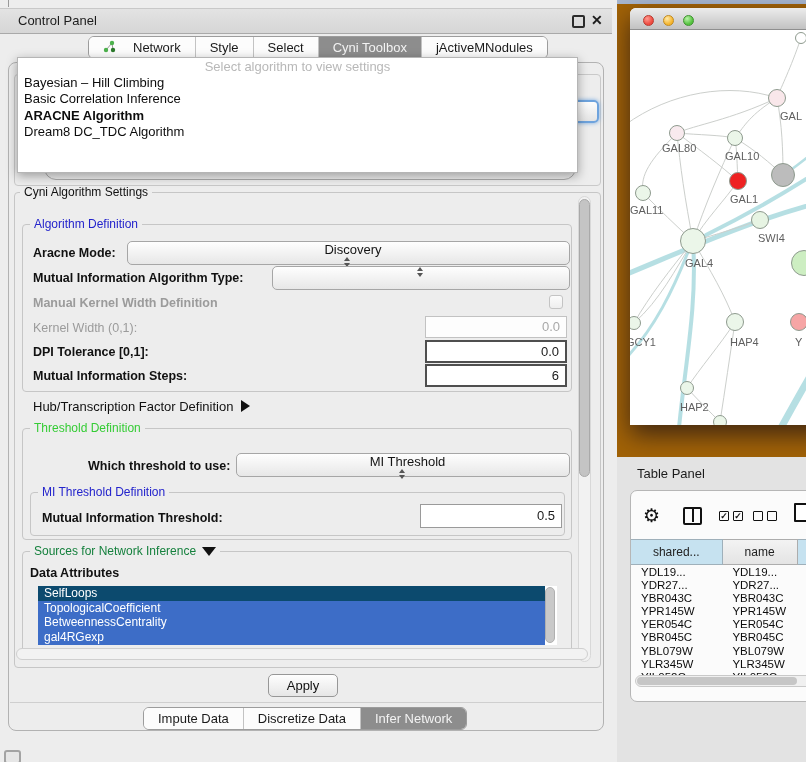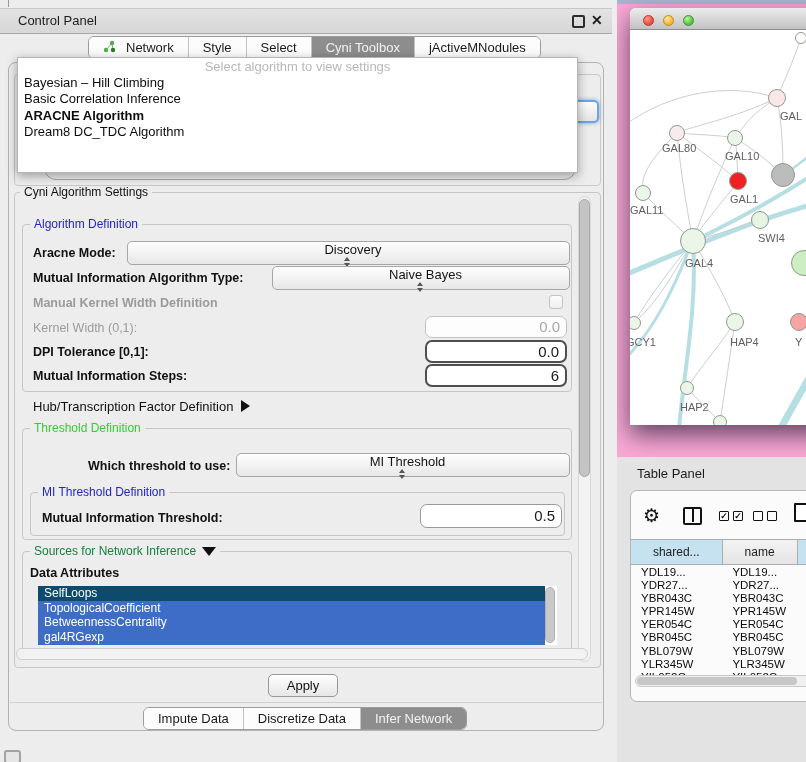--- a/index.html
+++ b/index.html
@@ -10,21 +10,21 @@
   
   #left-panel { left:0; top:0; width:617px; height:762px; background:#ededed; }
   #top-tick { left:8px; top:0; width:1px; height:7px; background:#999; }
   #titlebar { left:0; top:8px; width:612px; height:26px; background:linear-gradient(#e3e3e3,#d6d6d6); border-top:1px solid #c8c8c8; border-bottom:1px solid #a9a9a9; }
   #title-text { left:18px; top:4px; font-size:13px; color:#1c1c1c; }
   #float-icon { left:572px; top:6px; width:13px; height:13px; border:2px solid #2b2b2b; border-radius:2px; }
   #close-icon { left:591px; top:3px; font-size:14px; font-weight:bold; color:#1c1c1c; }
 
   
   #top-tabs { left:88px; top:36px; height:23px; display:flex; border:1px solid #9c9c9c; border-radius:6px; overflow:hidden; background:#fcfcfc; z-index:5; }
-  .tab { padding:0 14px; display:flex; align-items:center; gap:10px; font-size:13px; color:#1a1a1a; border-right:1px solid #c3c3c3; background:#fcfcfc; white-space:nowrap; }
+  .tab { padding:0 14px; display:flex; align-items:center; gap:17px; font-size:13px; color:#1a1a1a; border-right:1px solid #c3c3c3; background:#fcfcfc; white-space:nowrap; }
   .tab:last-child { border-right:none; }
   .tab.sel { background:#8d8d8d; color:#f3f3f3; }
 
   
   #outer-panel { left:8px; top:62px; width:596px; height:669px; border:1px solid #b2b2b2; border-radius:8px; background:#ededed; }
   #inner-divider { left:10px; top:702px; width:592px; height:1px; background:#cfcfcf; }
 
   
   #hidden-group { left:14px; top:74px; width:587px; height:112px; border:1px solid #c9c9c9; border-radius:4px; }
   #hidden-combo { left:44px; top:150px; width:532px; height:30px; border:1px solid #ababab; border-radius:12px; background:linear-gradient(#fdfdfd,#ececec); color:#a9a9a9; font-size:13px; line-height:28px; padding-left:14px; overflow:hidden; }
@@ -45,21 +45,21 @@
   .flabel { position:absolute; font-size:12.5px; font-weight:bold; color:#111; }
   .flabel.dim { color:#9b9b9b; }
   .flabel.norm { font-weight:normal; }
 
   .combo { position:absolute; border:1px solid #a6a6a6; border-radius:5px; background:linear-gradient(#fefefe,#e7e7e7); display:flex; align-items:center;flex-direction:column; }
   .combo .cval { flex:1; padding-left:9px; font-size:13px; color:#141414; }
   .spinners { width:16px; display:flex; flex-direction:column; align-items:center; gap:2px; padding-right:3px; }
   .tri-up { width:0; height:0; border-left:3.5px solid transparent; border-right:3.5px solid transparent; border-bottom:4.5px solid #555; }
   .tri-dn { width:0; height:0; border-left:3.5px solid transparent; border-right:3.5px solid transparent; border-top:4.5px solid #555; }
 
-  .field { position:absolute; background:#fff; text-align:right; font-size:15px; padding:0 6px; line-height:20px;border-radius:7px; }
+  .field { position:absolute; background:#fff; text-align:right; font-size:13px; padding:0 6px; line-height:20px; }
   .field.dark { border:2px solid #4f4f4f; }
   .field.med { border:1px solid #9a9a9a; }
   .field.dis { border:1px solid #c2c2c2; color:#a8a8a8; background:#fdfdfd; }
 
   #manual-checkbox { left:549px; top:295px; width:14px; height:14px; border:1px solid #c4c4c4; border-radius:3px; background:linear-gradient(#fcfcfc,#eee); }
 
   .tri-right { display:inline-block; width:0; height:0; border-top:6px solid transparent; border-bottom:6px solid transparent; border-left:9px solid #111; vertical-align:-1px; margin-left:8px; }
   .tri-down-b { display:inline-block; width:0; height:0; border-left:7px solid transparent; border-right:7px solid transparent; border-top:9px solid #111; vertical-align:-1px; margin-left:6px; }
 
   
@@ -72,21 +72,21 @@
   #settings-vthumb { left:579px; top:199px; width:11px; height:278px; background:#c4c4c4; border:1px solid #a9a9a9; border-radius:6px; }
   #settings-htrack { left:16px; top:648px; width:572px; height:12px; background:#f2f2f2; border:1px solid #cfcfcf; border-radius:6px; }
 
   #apply-btn { left:268px; top:674px; width:70px; height:23px; border:1px solid #979797; border-radius:5px; background:linear-gradient(#fefefe,#e6e6e6); text-align:center; line-height:21px; font-size:13px; color:#111; }
 
   #bottom-tabs { left:143px; top:707px; height:23px; display:flex; border:1px solid #9c9c9c; border-radius:6px; overflow:hidden; background:#fcfcfc; z-index:5; position:absolute; }
 
   #dock-icon { left:4px; top:750px; width:17px; height:14px; border:2px solid #a3a3a3; border-radius:3px; background:#e6e6e6; }
 
   
-  #desktop { left:617px; top:0; width:189px; height:457px; background:#f9a8d4; overflow:hidden; }
+  #desktop { left:617px; top:0; width:189px; height:457px; background:#a16207; overflow:hidden; }
   #desktop-topstrip { left:0; top:0; width:189px; height:4px; background:#a7b6cf; }
   #net-window { left:13px; top:8px; width:200px; height:417px; border-radius:6px 6px 0 0; box-shadow:0 10px 24px rgba(0,0,25,0.6); background:#fff; }
   #net-titlebar { left:0; top:0; width:200px; height:22px; border-radius:6px 6px 0 0; background:linear-gradient(#ececec,#c2c2c2); border-bottom:1px solid #8f8f8f; }
   .tlight { position:absolute; top:7px; width:11px; height:11px; border-radius:50%; }
   #tl-red { left:13px; background:radial-gradient(circle at 35% 30%, #ff9a90, #ee4b40 65%); border:1px solid #b8392f; }
   #tl-yellow { left:33px; background:radial-gradient(circle at 35% 30%, #ffe9a8, #f5b52e 65%); border:1px solid #c18a1e; }
   #tl-green { left:53px; background:radial-gradient(circle at 35% 30%, #b9f3a8, #55c23f 65%); border:1px solid #3f9230; }
   #net-canvas { left:0; top:22px; width:200px; height:395px; background:#fff; overflow:hidden; }
   .net-node { position:absolute; border-radius:50%; border:1px solid #8e9a8e; }
   .net-label { position:absolute; font-size:11px; color:#5f5f5f; white-space:nowrap; }
@@ -175,21 +175,20 @@
   <div class="combo" style="left:127px; top:241px; width:443px; height:24px;">
     <span class="cval">Discovery</span>
     <span class="spinners">
         <span class="tri-up"></span>
         <span class="tri-dn"></span>
       </span>
   </div>
 
   <div class="flabel" style="left:33px; top:271px;">Mutual Information Algorithm Type:</div>
   <div class="combo" style="left:272px; top:266px; width:298px; height:24px;">
-    <span class="cval">Naive Bayes</span>
     <span class="spinners">
         <span class="tri-up"></span>
         <span class="tri-dn"></span>
       </span>
   </div>
 
   <div class="flabel dim" style="left:33px; top:296px;">Manual Kernel Width Definition</div>
   <div id="manual-checkbox" class="abs"></div>
 
   <div class="flabel dim norm" style="left:33px; top:321px;">Kernel Width (0,1):</div>

